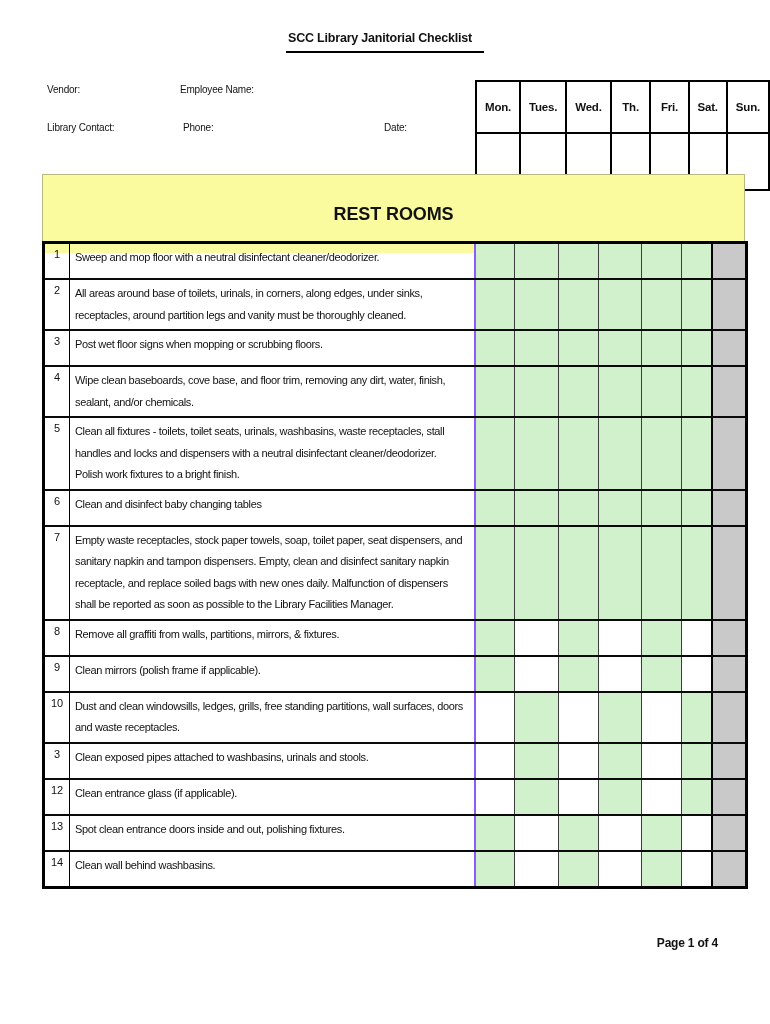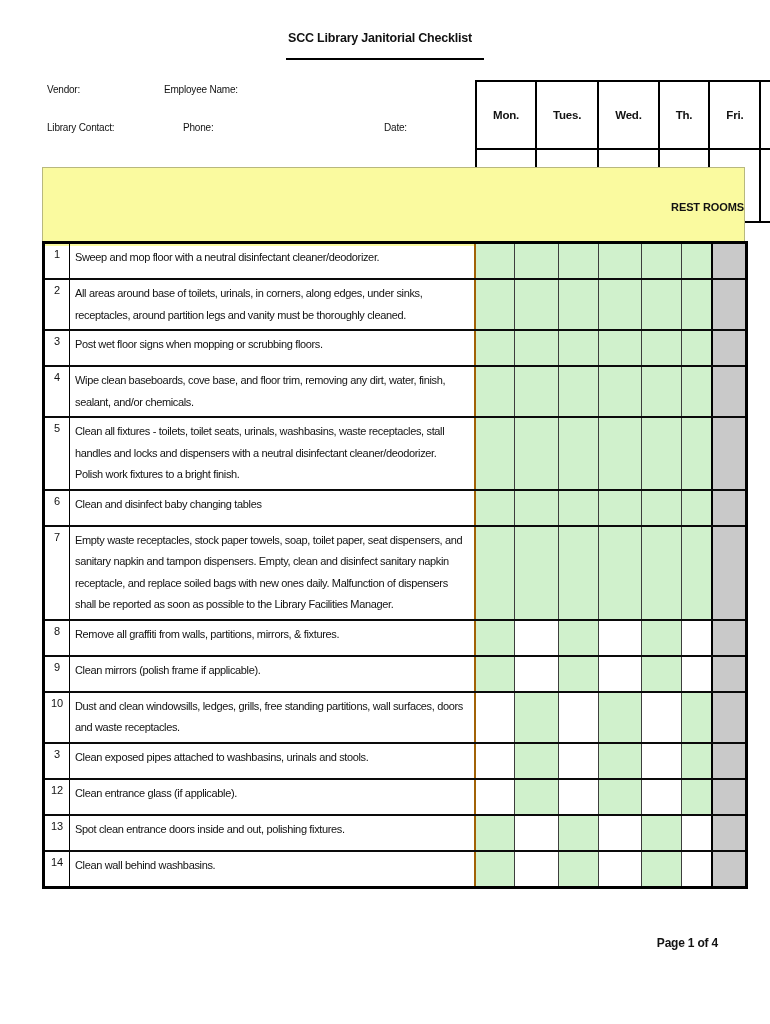--- a/index.html
+++ b/index.html
@@ -10,55 +10,55 @@
     font-family:"Liberation Sans",sans-serif;
     color:#121212;
     overflow:hidden;
   }
   
   .title-wrap{position:absolute;top:28px;left:0;width:100%;text-align:center;}
   .title{
     display:inline-block;
     font-size:12.5px;font-weight:bold;letter-spacing:-0.2px;
     border-bottom:2px solid #000;
-    padding:0 12px 13px 2px;
+    padding:0 12px 6px 2px;
   }
   
   .hdr-label{
     position:absolute;
     font-size:10px;font-weight:normal;letter-spacing:-0.2px;
     white-space:nowrap;
   }
   .lbl-vendor{left:47px;top:84px;}
-  .lbl-employee{left:164px;top:84px;}
+  .lbl-employee{left:180px;top:84px;}
   .lbl-contact{left:47px;top:122px;}
   .lbl-phone{left:183px;top:122px;}
   .lbl-date{left:352px;top:122px;margin-left:32px;}
   
   .days-table{
     position:absolute;left:475px;top:80px;
     border-collapse:collapse;table-layout:fixed;
   }
   .days-table th,.days-table td{
     border:2px solid #000;
-    padding:16px;margin:0;
+    padding:8px;margin:0;
   }
   .days-table th{
     height:34px;
     font-size:11.5px;font-weight:bold;letter-spacing:-0.2px;
     text-align:center;vertical-align:middle;background:#fff;
   }
   .days-table td{height:39px;background:#fff;}
   
   .banner{
-    position:absolute;left:42px;top:167px;width:701px;height:78px;
+    position:absolute;left:42px;top:174px;width:701px;height:78px;
     background:var(--section-bg,#fafa9f);
     border:1px solid #b8b87e;border-bottom:none;
-    display:flex;align-items:center;justify-content:flex-end;
-    font-size:11px;font-weight:bold;letter-spacing:-0.1px;
+    display:flex;align-items:center;justify-content:center;
+    font-size:18px;font-weight:bold;letter-spacing:-0.1px;
   }
   
   .main-table{
     position:absolute;left:42px;top:241px;width:703px;
     border-collapse:collapse;table-layout:fixed;
     border:3px solid #000;
   }
   .main-table td{
     border-top:2px solid #0a0a0a;
     border-bottom:2px solid #0a0a0a;
@@ -66,21 +66,21 @@
     height:28px;
     padding:0;
   }
   .main-table td.num{
     border-left:2px solid #000;border-right:1px solid #000;
     text-align:center;
     font-size:11px;letter-spacing:-0.2px;
     padding-top:4px;
   }
   .main-table td.task{
-    border-right:2px solid #a16207;
+    border-right:2px solid #8b5cf6;
     font-size:11px;letter-spacing:-0.35px;line-height:21.5px;
     padding:3px 3px 3px 5px;
     white-space:pre-line;
   }
   .main-table td.day{
     border-left:1px solid #3d3d3d;border-right:1px solid #3d3d3d;
   }
   .main-table td.day.sun{
     border-left:2px solid #000;border-right:2px solid #000;
   }

